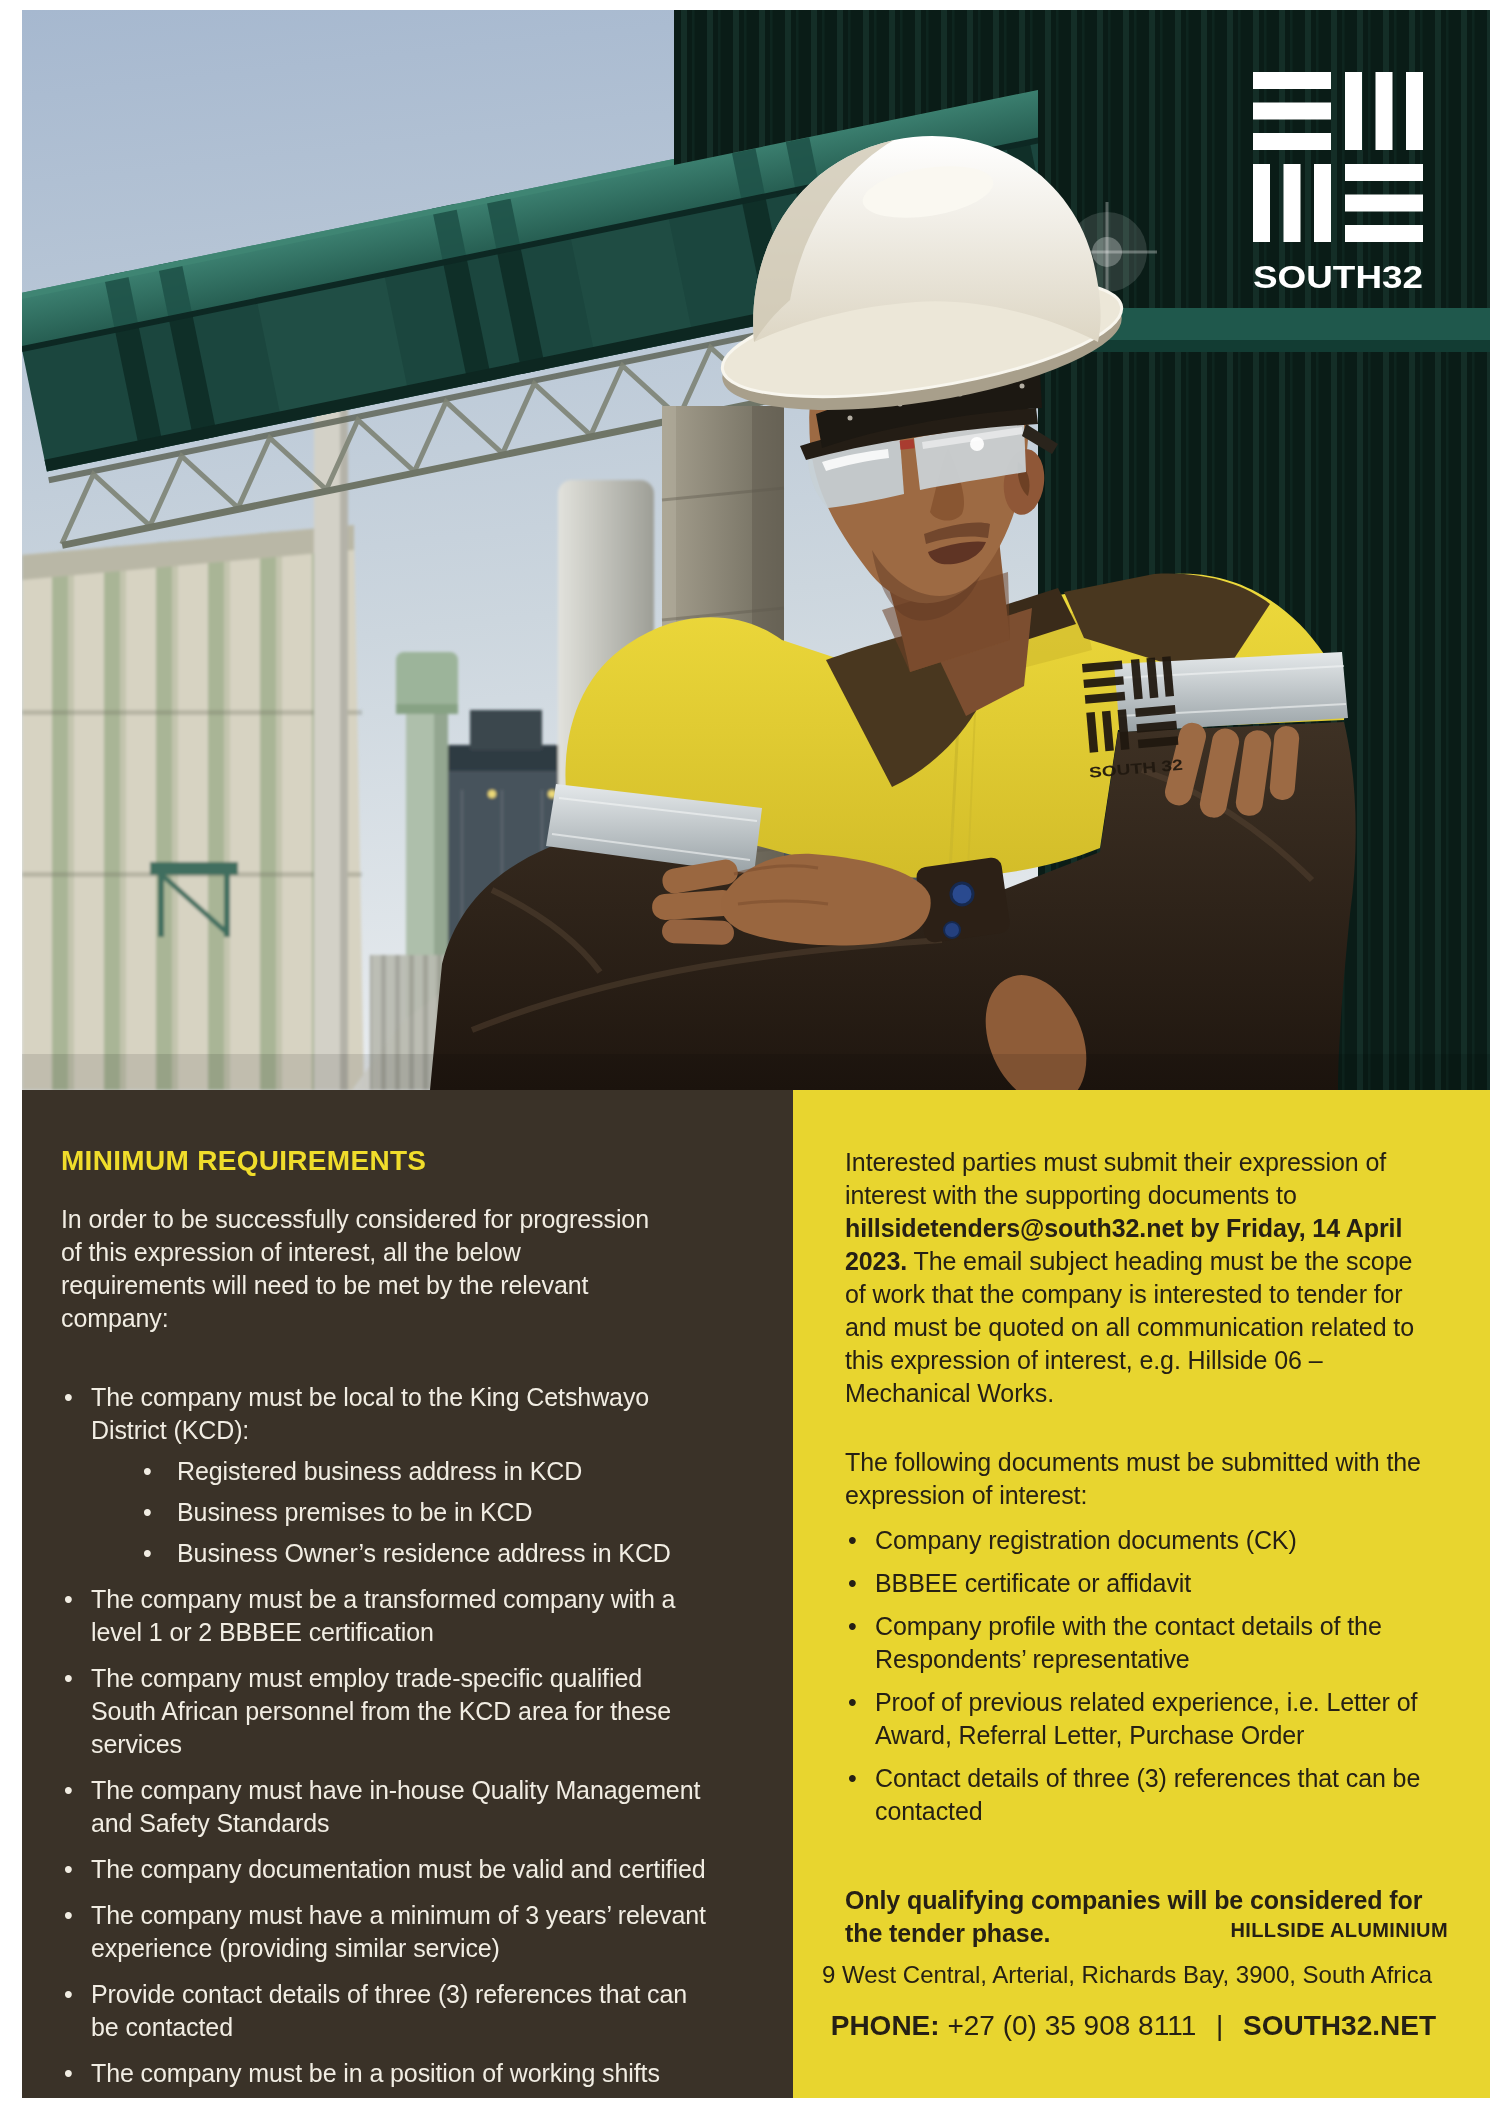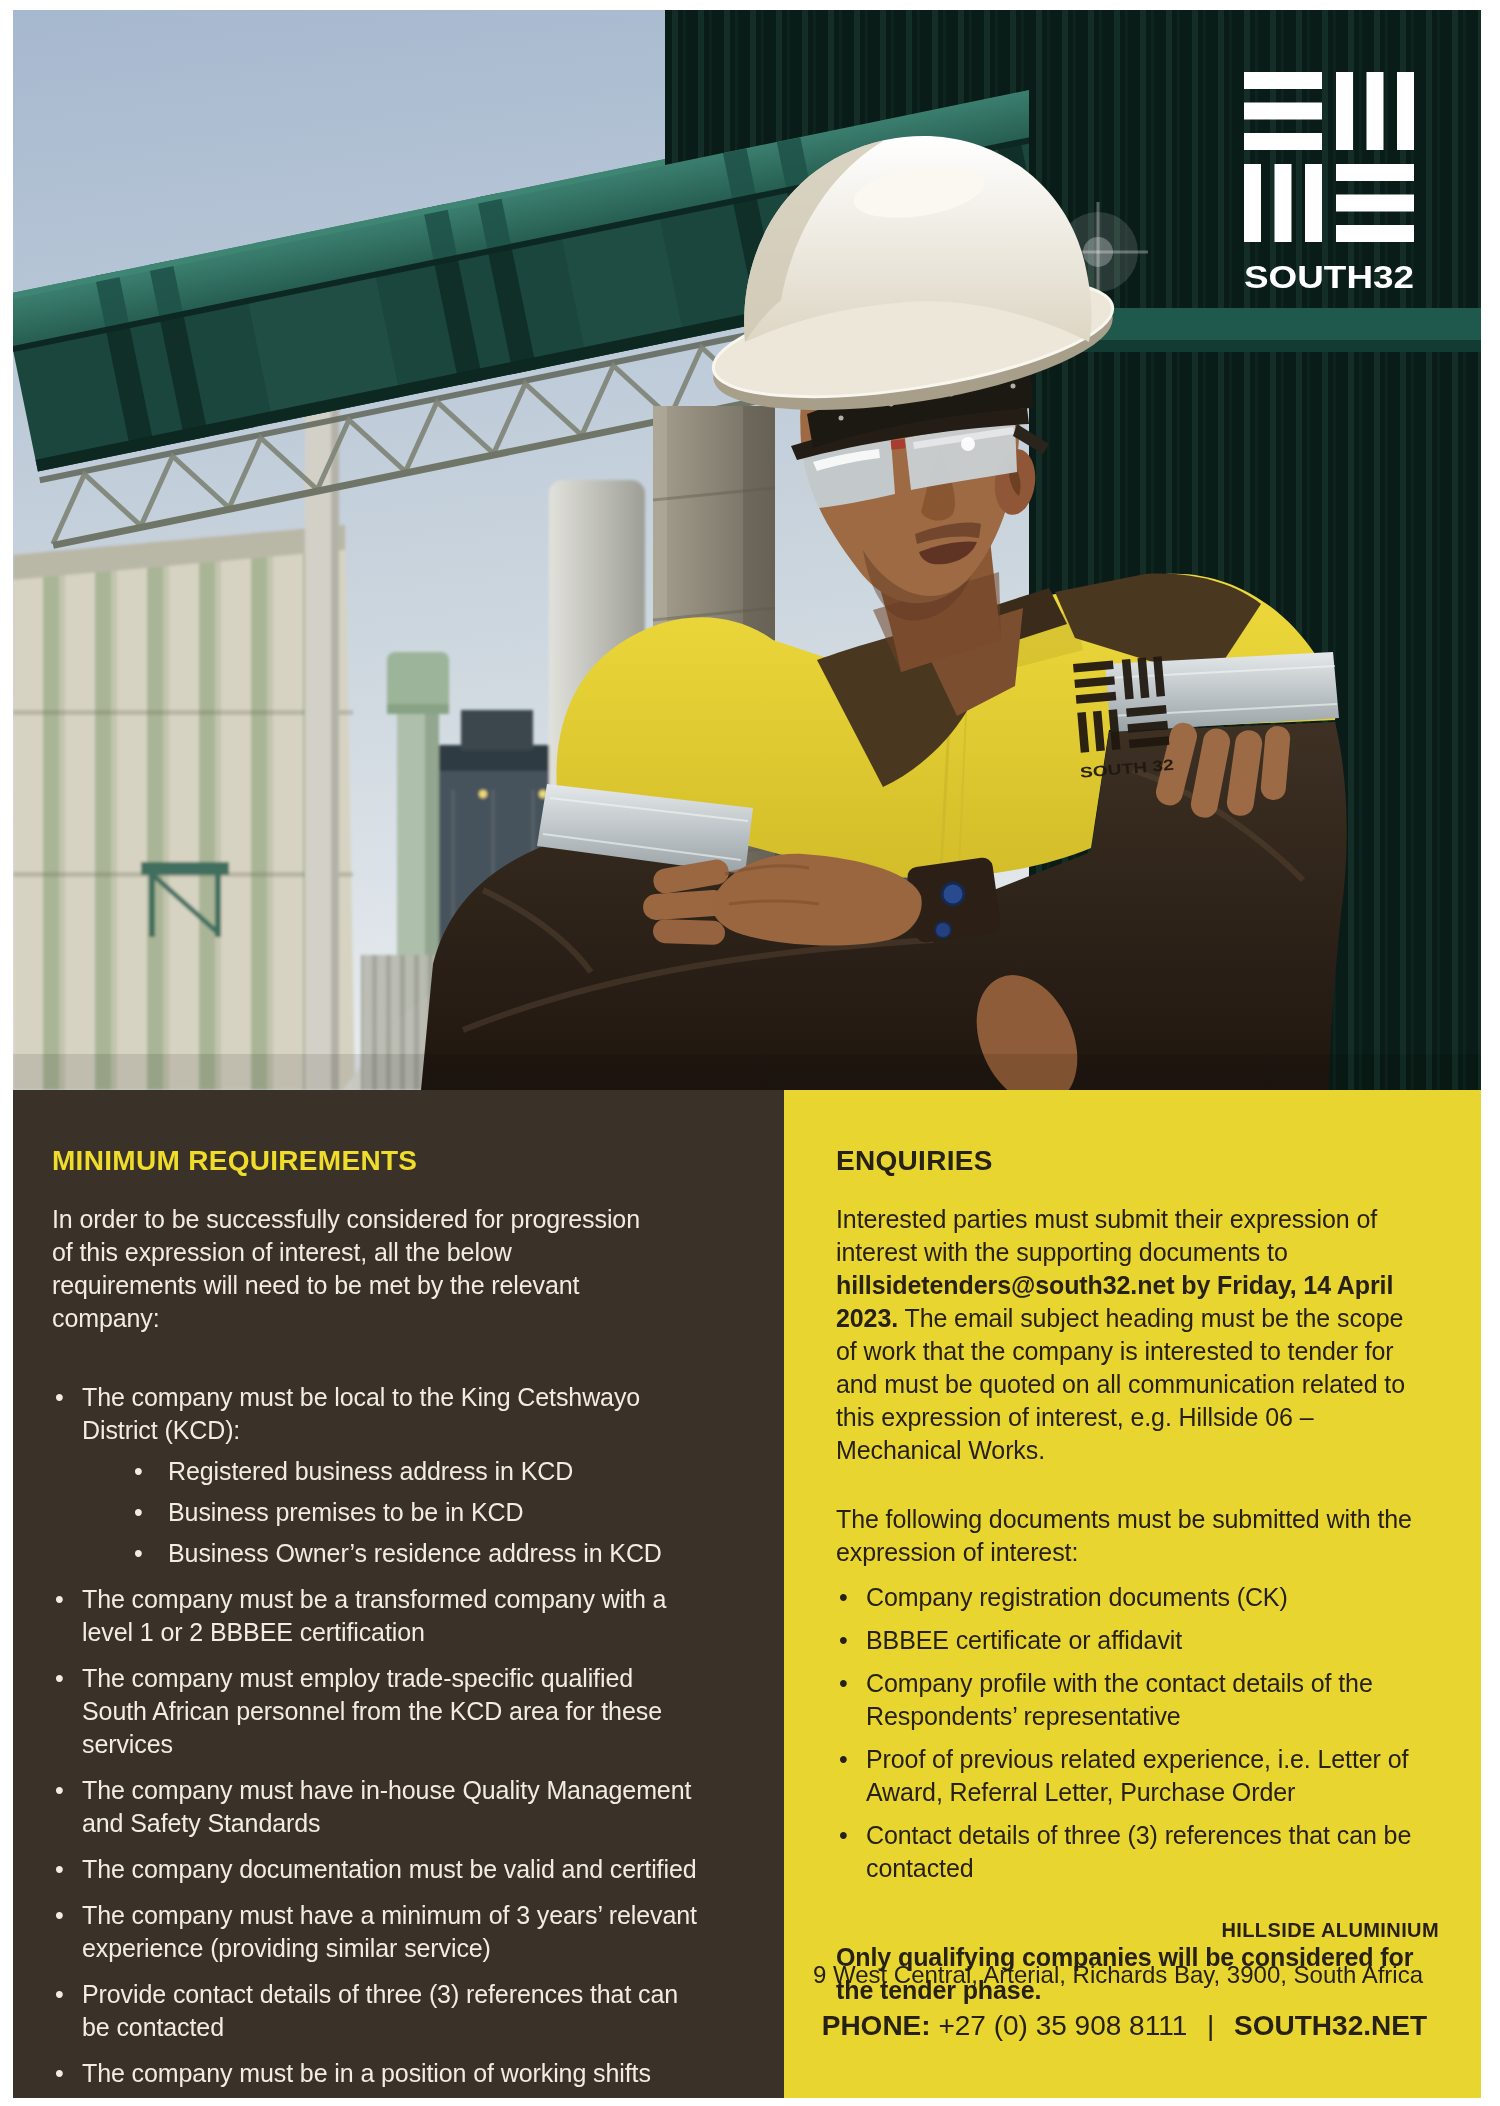--- a/index.html
+++ b/index.html
@@ -8,21 +8,21 @@
     --ink-on-yellow:#262015;
     --text-on-brown:#f1ede3;
     --heading-yellow:#f0dd2b;
   }
   *{box-sizing:border-box;}
   html,body{margin:0;padding:0;}
   body{
     width:1500px;height:2106px;position:relative;background:#ffffff;
     font-family:"Liberation Sans",sans-serif;
   }
-  .sheet{position:absolute;left:13px;top:10px;width:1468px;height:2088px;background:#701a75;}
+  .sheet{position:absolute;left:22px;top:10px;width:1468px;height:2088px;background:#701a75;}
   .photo{width:1468px;height:1080px;position:relative;overflow:hidden;background:#b9c6d6;}
   .photo svg{display:block;}
   .panels{display:flex;width:1468px;height:1008px;}
   .panel-left{
     width:771px;height:100%;background:var(--panel-brown,#3a3228);
     color:var(--text-on-brown,#f1ede3);padding:56px 44px 0 39px;
   }
   .panel-right{
     width:697px;height:100%;background:var(--accent-yellow,#e8d52f);
     color:var(--ink-on-yellow,#262015);padding:56px 40px 0 52px;position:relative;
@@ -382,21 +382,20 @@
         <li class="req-item">The company must employ trade-specific qualified South African personnel from the KCD area for these services</li>
         <li class="req-item">The company must have in-house Quality Management and Safety Standards</li>
         <li class="req-item">The company documentation must be valid and certified</li>
         <li class="req-item">The company must have a minimum of 3 years’ relevant experience (providing similar service)</li>
         <li class="req-item">Provide contact details of three (3) references that can be contacted</li>
         <li class="req-item">The company must be in a position of working shifts</li>
       </ul>
     </div>
 
     <div class="panel-right">
-      <h2>ENQUIRIES</h2>
       <p class="body-text para1"><span>Interested parties must submit their expression of interest with the supporting documents to </span><span class="bold">hillsidetenders@south32.net by Friday, 14 April 2023.</span><span> The email subject heading must be the scope of work that the company is interested to tender for and must be quoted on all communication related to this expression of interest, e.g. Hillside 06 – Mechanical Works.</span></p>
       <p class="body-text para2">The following documents must be submitted with the expression of interest:</p>
       <ul class="docs body-text">
         <li class="doc-item">Company registration documents (CK)</li>
         <li class="doc-item">BBBEE certificate or affidavit</li>
         <li class="doc-item">Company profile with the contact details of the Respondents’ representative</li>
         <li class="doc-item">Proof of previous related experience, i.e. Letter of Award, Referral Letter, Purchase Order</li>
         <li class="doc-item">Contact details of three (3) references that can be contacted</li>
       </ul>
       <p class="body-text note">Only qualifying companies will be considered for the tender phase.</p>

